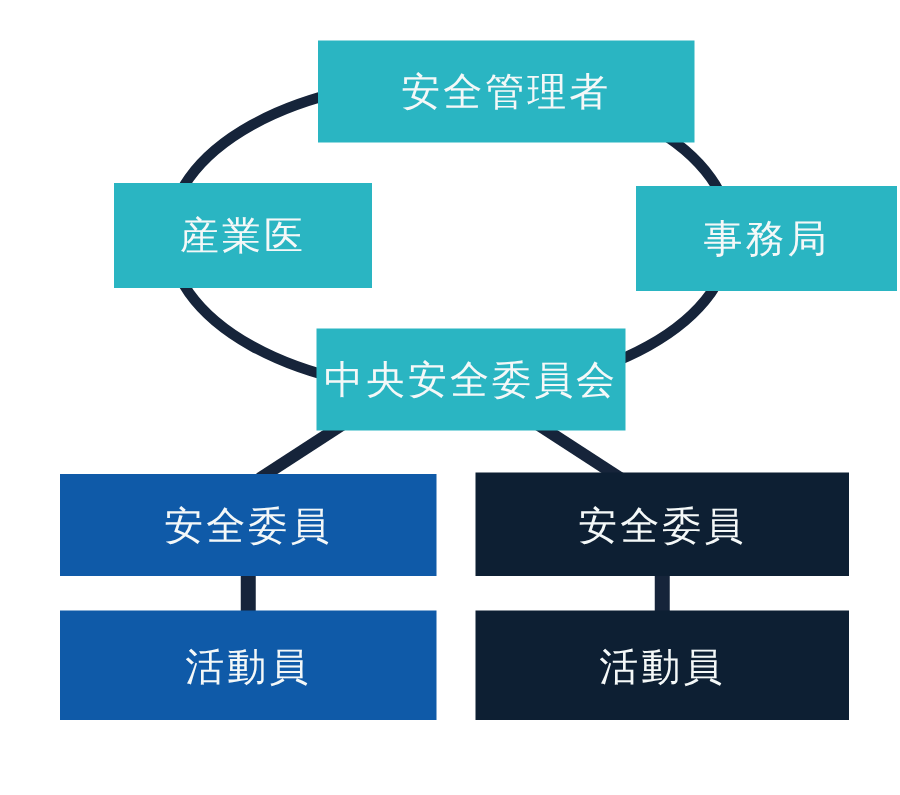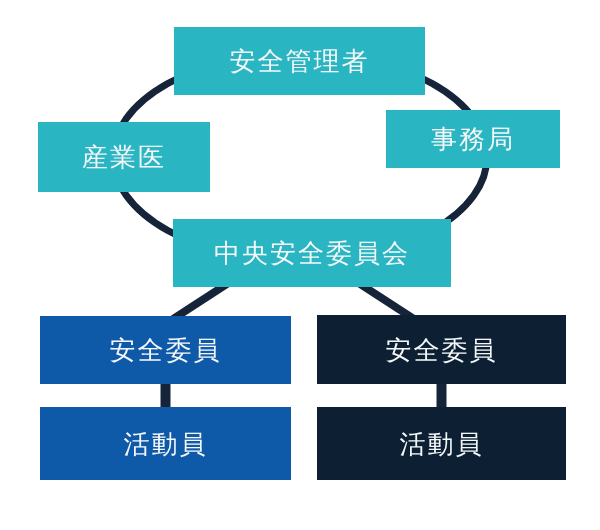--- a/index.html
+++ b/index.html
@@ -26,28 +26,28 @@
     position: absolute;
     display: flex;
     align-items: center;
     justify-content: center;
     color: #f4f8f8;
     font-size: 26px;
     letter-spacing: 2px;
     line-height: 1;
     white-space: nowrap;
   }
-  .teal { background: #2ab5c2; }
+  .teal { background: #2ab5c2; margin-left: 38px; }
   .blue { background: #0f5aa8; }
   .navy { background: #0d1f33; }
 
   .node-safety-manager            { left: 174px; top: 27px;  width: 251px; height: 68px; }
   .node-occupational-physician    { left: 38px;  top: 122px; width: 172px; height: 70px; text-align: center; }
-  .node-secretariat               { left: 386px; top: 110px; width: 174px; height: 58px; }
-  .node-central-safety-committee  { left: 173px; top: 219px; width: 278px; height: 68px; }
+  .node-secretariat               { left: 386px; top: 124px; width: 174px; height: 70px; }
+  .node-central-safety-committee  { left: 173px; top: 219px; width: 206px; height: 68px; }
 
   .node-left-safety-member        { left: 40px;  top: 316px; width: 251px; height: 68px; }
   .node-left-activity-member      { left: 40px;  top: 407px; width: 251px; height: 73px; }
   .node-right-safety-member       { left: 317px; top: 315px; width: 249px; height: 69px; }
   .node-right-activity-member     { left: 317px; top: 407px; width: 249px; height: 73px; }
 </style>
 </head>
 <body>
 
 <div class="canvas">

